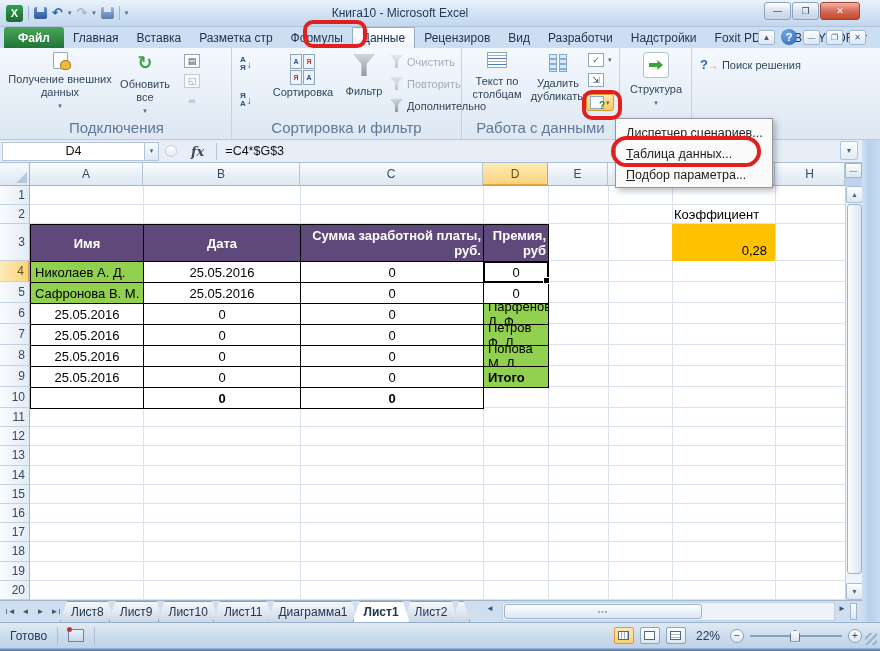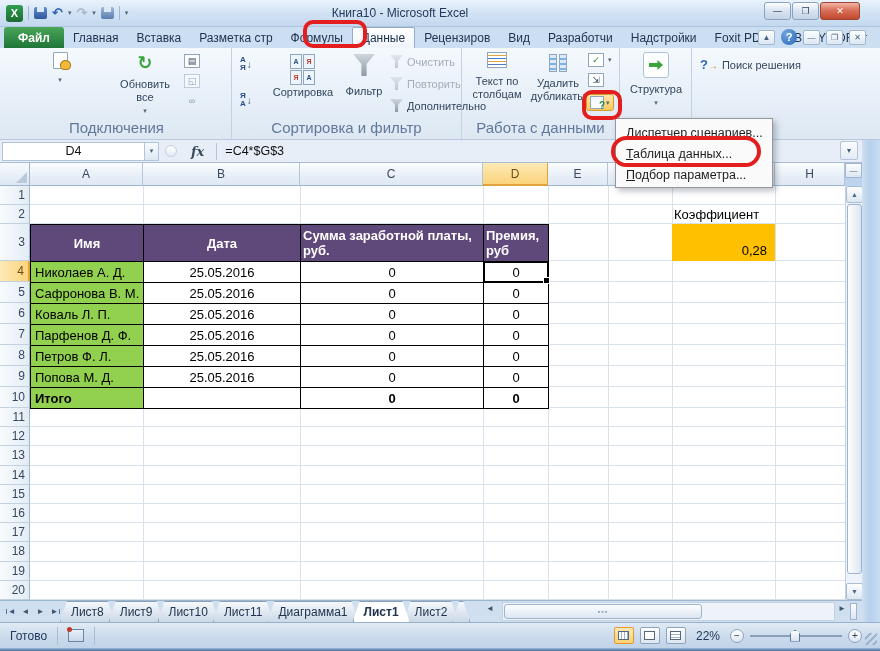--- a/index.html
+++ b/index.html
@@ -91,21 +91,21 @@
   .grid{left:0;top:186px;width:845px;height:414px;background:#fff;overflow:hidden;}
   .rowhdrs{position:absolute;left:0;top:0;width:30px;}
   .rowhdr{width:30px;background:linear-gradient(90deg,#f8fbfd,#e3ecf5);border-right:1px solid #9eb6ce;border-bottom:1px solid #c2d1e0;font-size:12px;color:#39485e;display:flex;align-items:center;justify-content:flex-end;padding-right:4px;}
   .rowhdr.sel{background:linear-gradient(90deg,#fdeab6,#fbd47c);border-right:2px solid #e2a33f;color:#6b4f17;}
   .gl-h{position:absolute;left:0;width:100%;height:1px;background:#d9e1ec;}
   .gl-v{position:absolute;top:0;width:1px;height:100%;background:#d9e1ec;}
 
   
   .dtable{left:30px;top:224px;width:519px;display:grid;grid-template-columns:113px 157px 183px 65px;grid-template-rows:37px repeat(7,21px);border-left:1px solid #000;border-top:1px solid #000;z-index:2;}
   .dtable>div{border-right:1px solid #000;border-bottom:1px solid #000;display:flex;align-items:center;justify-content:center;font-size:13px;color:#000;background:#fff;overflow:hidden;}
-  .th{background:#5f497a !important;color:#fff !important;font-weight:bold;text-align:left;line-height:15px;padding:0 2px;}
+  .th{background:#5f497a !important;color:#fff !important;font-weight:bold;text-align:right;line-height:15px;padding:0 2px;}
   .cell-name{background:#92d050 !important;justify-content:flex-start !important;padding-left:4px;}
   .bold{font-weight:bold;}
 
   .coef-label{left:672px;top:205px;width:103px;height:19px;display:flex;align-items:center;font-size:13px;color:#000;z-index:2;padding-left:2px;}
   .coef-cell{left:672px;top:224px;width:103px;height:37px;background:#ffc000;display:flex;align-items:flex-end;justify-content:flex-end;padding:0 8px 3px 0;font-size:13px;color:#000;z-index:2;}
 
   .active-cell{left:483px;top:261px;width:66px;height:22px;border:2px solid #000;z-index:3;}
   .active-cell:after{content:"";position:absolute;right:-3px;bottom:-3px;width:5px;height:5px;background:#000;border:1px solid #fff;}
 
   
@@ -191,20 +191,21 @@
     <div class="smallwin">❐</div>
     <div class="smallwin">✕</div>
   </div>
 </div>
 
 <div class="abs ribbon">
 
   <div class="rgroup" style="left:2px;width:230px;">
     <div class="bigbtn" style="left:6px;top:4px;width:104px;">
       <div class="doc-ic" style="margin-bottom:4px;"></div>
+      <span>Получение внешних данных</span>
       <span class="dd">▾</span>
     </div>
     <div class="bigbtn" style="left:112px;top:4px;width:62px;">
       <span class="refresh-ic" style="margin:2px 0 6px;">↻</span>
       <span>Обновить все</span>
       <span class="dd">▾</span>
     </div>
     <div class="mini-ic" style="position:absolute;left:182px;top:6px;">▤</div>
     <div class="mini-ic" style="position:absolute;left:182px;top:26px;opacity:.5;">◱</div>
     <div class="mini-ic" style="position:absolute;left:182px;top:46px;opacity:.5;border:none;background:none;">∞</div>
@@ -400,21 +401,20 @@
   <div class="cell-name">Николаев А. Д.</div>
   <div>25.05.2016</div>
   <div>0</div>
   <div>0</div>
 
   <div class="cell-name">Сафронова В. М.</div>
   <div>25.05.2016</div>
   <div>0</div>
   <div>0</div>
 
-  <div class="cell-name">Коваль Л. П.</div>
   <div>25.05.2016</div>
   <div>0</div>
   <div>0</div>
 
   <div class="cell-name">Парфенов Д. Ф.</div>
   <div>25.05.2016</div>
   <div>0</div>
   <div>0</div>
 
   <div class="cell-name">Петров Ф. Л.</div>

